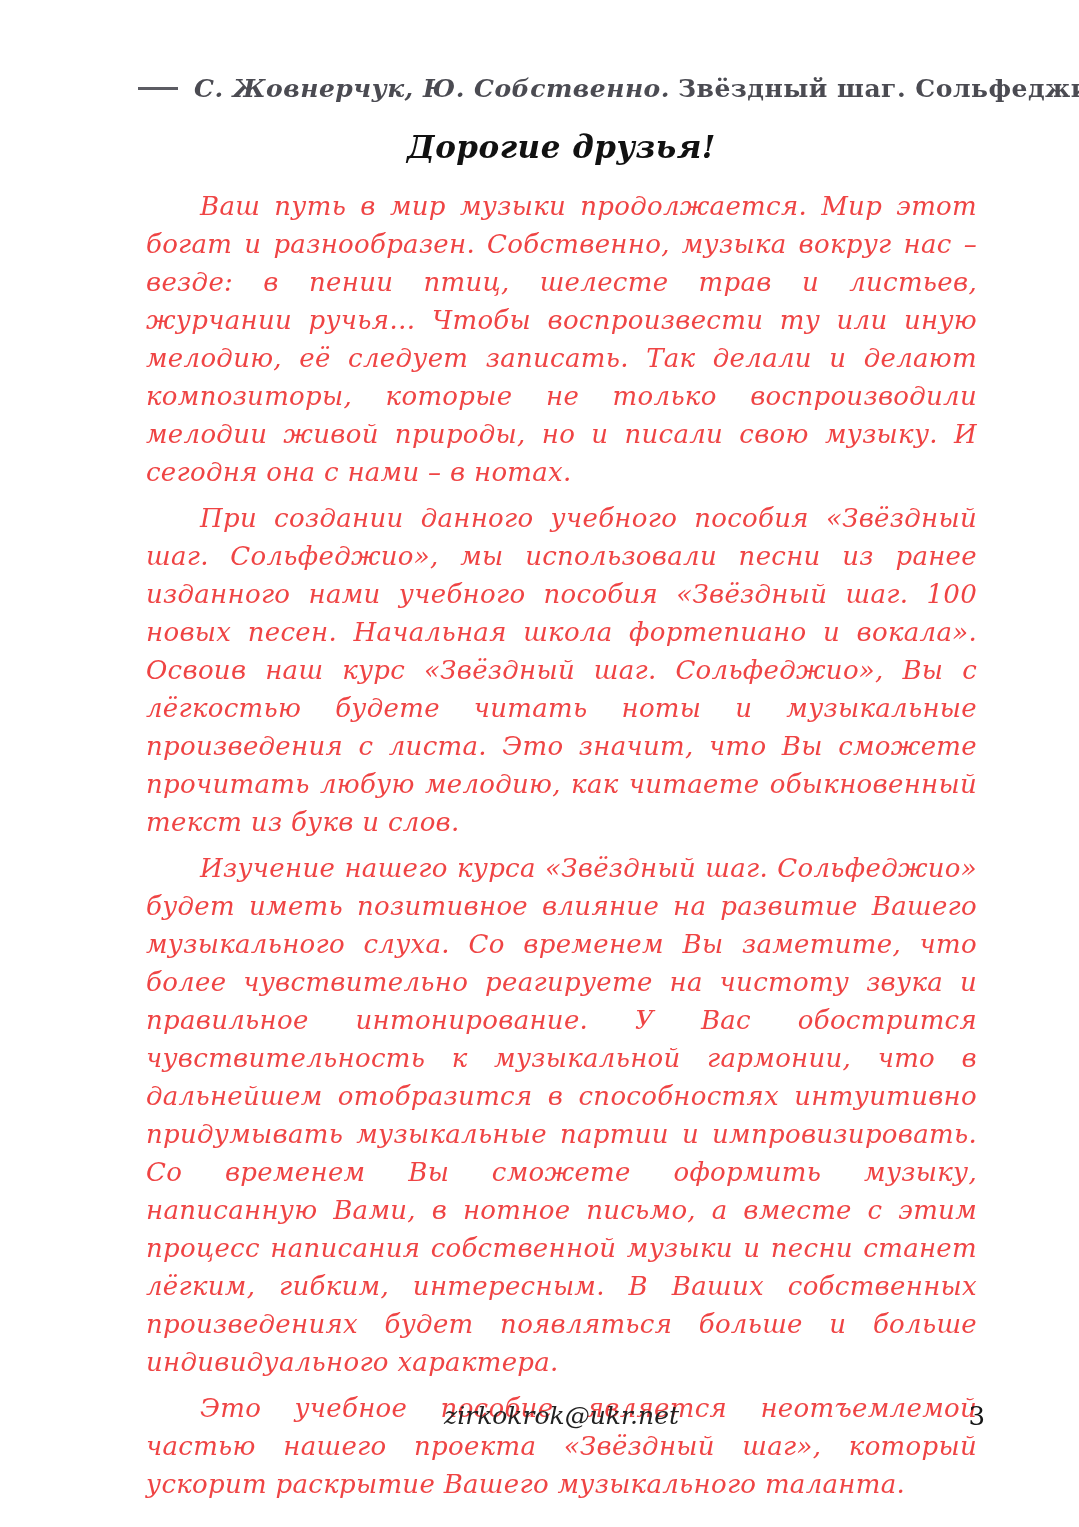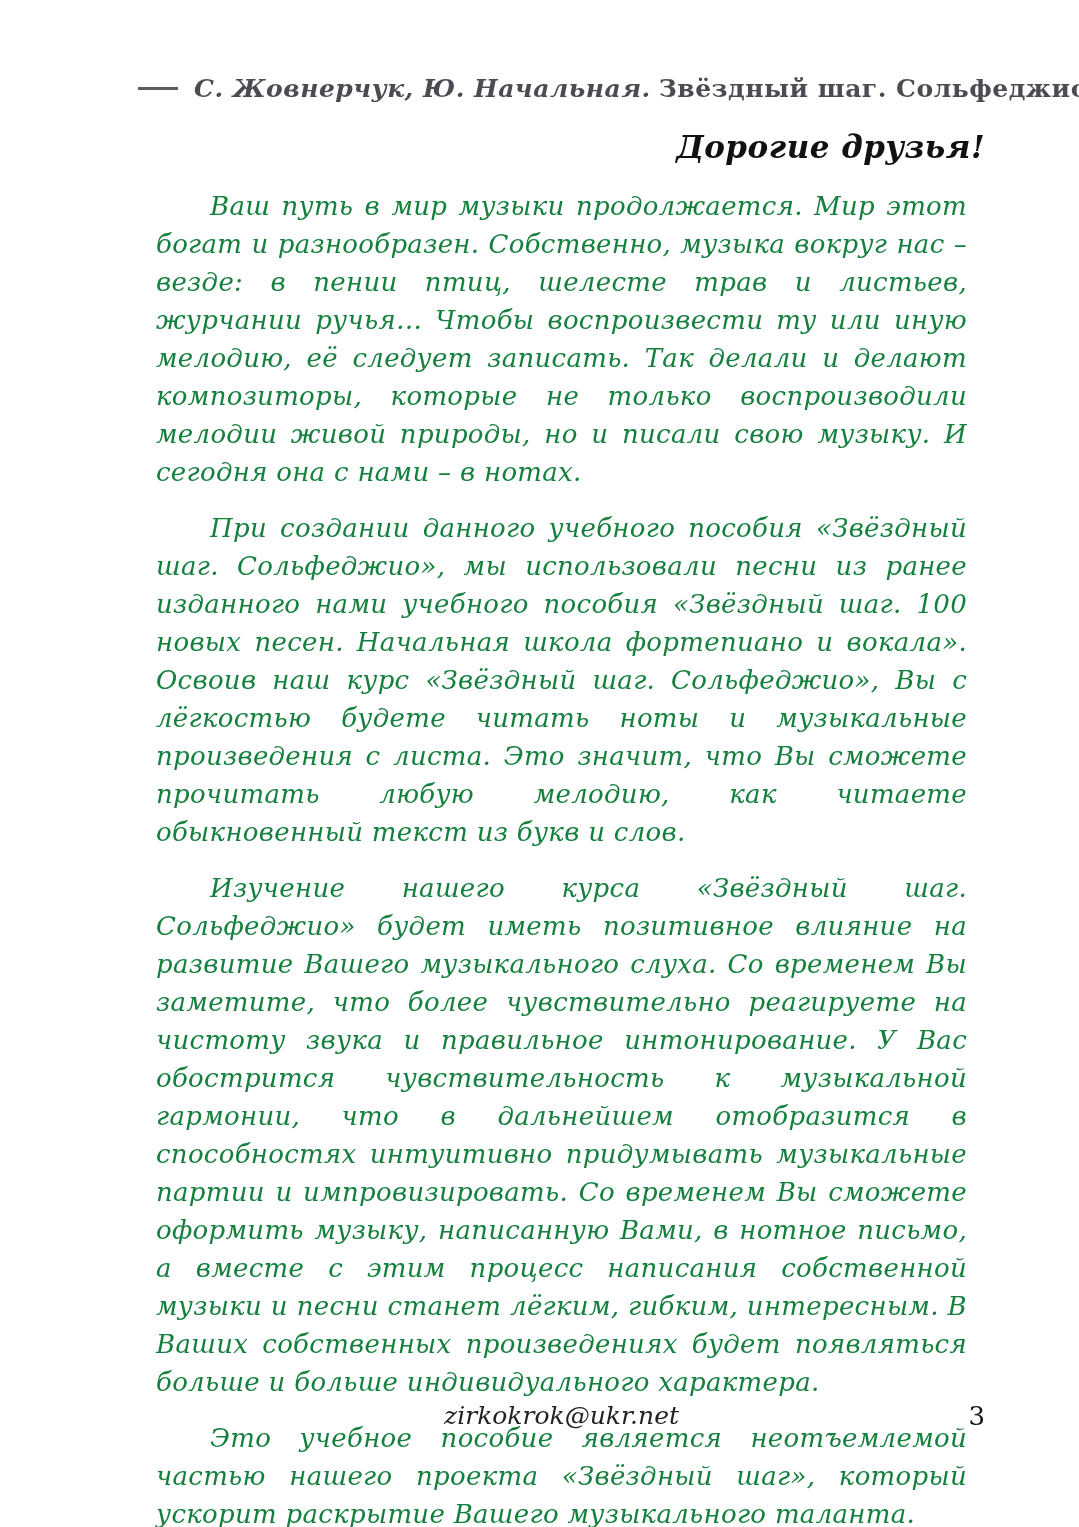--- a/index.html
+++ b/index.html
@@ -36,39 +36,39 @@
   }
   .running-header .hdr-text {
     padding: 0 16px;
     letter-spacing: 0.5px;
   }
   .hdr-authors { font-style: italic; }
   .hdr-book { font-style: normal; margin-left: 8px; }
 
   
   .page-title {
-    text-align: right;
+    text-align: center;
     font-size: 31px;
     font-weight: bold;
     font-style: italic;
     color: #111111;
     margin: 0 0 22px 0;
     letter-spacing: 0.5px;
   }
 
   
   .body-text p {
-    margin: 18px;
+    margin: 8px;
     font-style: italic;
     font-size: 26px;
     line-height: 38px;
     text-align: justify;
     text-indent: 54px;
     letter-spacing: 0.3px;
-    color: #15803d;
+    color: #ef4444;
   }
 
   
   .footer {
     position: absolute;
     left: 138px;
     right: 94px;
     bottom: 92px;
     height: 34px;
   }
@@ -91,21 +91,21 @@
   }
 </style>
 </head>
 <body>
 
 <div class="page">
 
   <div class="running-header">
     <div class="rule"></div>
     <div class="hdr-text">
-      <span class="hdr-authors">С. Жовнерчук, Ю. Начальная.</span><span class="hdr-book">Звёздный шаг. Сольфеджио</span>
+      <span class="hdr-authors">С. Жовнерчук, Ю. Собственно.</span><span class="hdr-book">Звёздный шаг. Сольфеджио</span>
     </div>
 
   </div>
 
   <h1 class="page-title">Дорогие друзья!</h1>
 
   <div class="body-text">
     <p>Ваш путь в мир музыки продолжается. Мир этот богат и разнообразен. Собственно, музыка вокруг нас – везде: в пении птиц, шелесте трав и листьев, журчании ручья… Чтобы воспроизвести ту или иную мелодию, её следует записать. Так делали и делают композиторы, которые не только воспроизводили мелодии живой природы, но и писали свою музыку. И сегодня она с нами – в нотах.</p>
     <p>При создании данного учебного пособия «Звёздный шаг. Сольфеджио», мы использовали песни из ранее изданного нами учебного пособия «Звёздный шаг. 100 новых песен. Начальная школа фортепиано и вокала». Освоив наш курс «Звёздный шаг. Сольфеджио», Вы с лёгкостью будете читать ноты и музыкальные произведения с листа. Это значит, что Вы сможете прочитать любую мелодию, как читаете обыкновенный текст из букв и слов.</p>
     <p>Изучение нашего курса «Звёздный шаг. Сольфеджио» будет иметь позитивное влияние на развитие Вашего музыкального слуха. Со временем Вы заметите, что более чувствительно реагируете на чистоту звука и правильное интонирование. У Вас обострится чувствительность к музыкальной гармонии, что в дальнейшем отобразится в способностях интуитивно придумывать музыкальные партии и импровизировать. Со временем Вы сможете оформить музыку, написанную Вами, в нотное письмо, а вместе с этим процесс написания собственной музыки и песни станет лёгким, гибким, интересным. В Ваших собственных произведениях будет появляться больше и больше индивидуального характера.</p>

